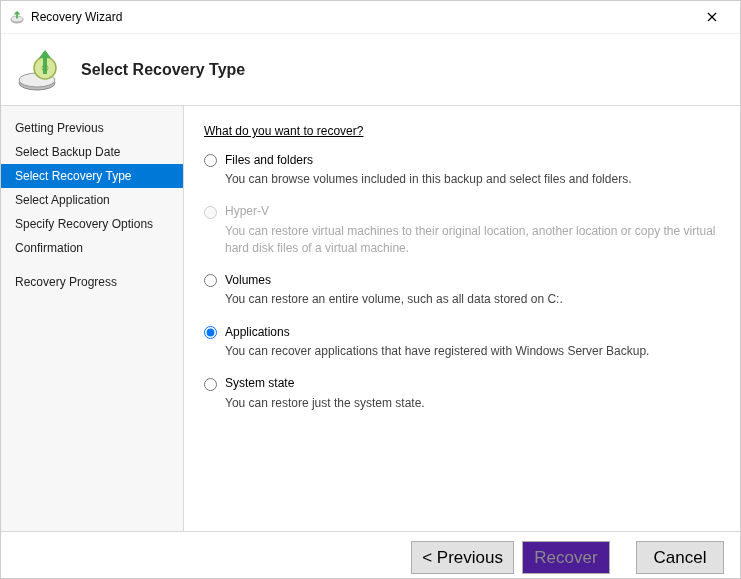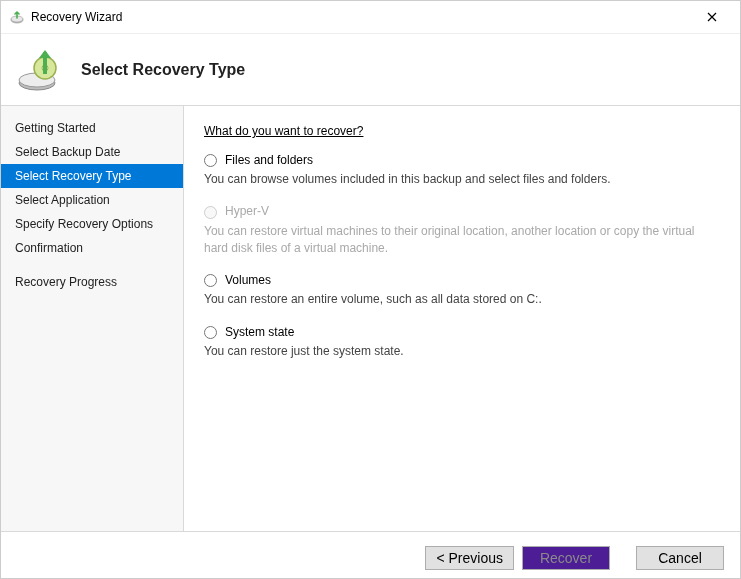--- a/index.html
+++ b/index.html
@@ -102,20 +102,21 @@
     cursor: pointer;
   }
   .option-row input[type=radio]:disabled { cursor: default; }
   .option-label {
     font-size: 12px;
     cursor: pointer;
   }
   .option-desc {
     font-size: 12px;
     color: #444;
+    margin-left: 21px;
     margin-bottom: 16px;
     line-height: 1.4;
   }
   .option.disabled .option-label,
   .option.disabled .option-desc {
     color: #a9a9a9;
     cursor: default;
   }
 
   .footer {
@@ -123,22 +124,22 @@
     border-top: 1px solid #d9d9d9;
     display: flex;
     align-items: center;
     justify-content: flex-end;
     padding-right: 16px;
     gap: 8px;
     background: #fff;
   }
   .footer button {
     min-width: 88px;
-    height: 24px;
-    font-size: 14px;
+    height: 33px;
+    font-size: 17px;
     font-family: inherit;
     background: #e1e1e1;
     border: 1px solid #adadad;
     cursor: pointer;
     padding: 0 10px;
   }
   .footer button.default {
     border: 2px solid #0078d7;
     background: #e1e1e1;
   }
@@ -178,21 +179,21 @@
       <circle cx="30" cy="22" r="3" fill="#fff" stroke="#9bb04f" stroke-width="1"></circle>
       <path d="M30 28 L30 6" stroke="#4caf50" stroke-width="4"></path>
       <path d="M30 4 L24 12 L36 12 Z" fill="#4caf50"></path>
     </svg>
   </div>
   <h1>Select Recovery Type</h1>
 </div>
 
 <div class="body">
   <div class="sidebar" id="sidebar">
-      <div class="step">Getting Started</div>
+      <div class="step">Getting Previous</div>
       <div class="step">Select Backup Date</div>
       <div class="step selected">Select Recovery Type</div>
       <div class="step">Select Application</div>
       <div class="step">Specify Recovery Options</div>
       <div class="step">Confirmation</div>
       <div class="gap"></div>
       <div class="step">Recovery Progress</div>
     </div>
 
   <div class="content">
@@ -214,20 +215,27 @@
         </div>
         <div class="option">
           <div class="option-row">
             <input type="radio" name="recovery-type" style="">
             <span class="option-label">Volumes</span>
           </div>
           <div class="option-desc">You can restore an entire volume, such as all data stored on C:.</div>
         </div>
         <div class="option">
           <div class="option-row">
+            <input type="radio" name="recovery-type" checked="" style="">
+            <span class="option-label">Applications</span>
+          </div>
+          <div class="option-desc">You can recover applications that have registered with Windows Server Backup.</div>
+        </div>
+        <div class="option">
+          <div class="option-row">
             <input type="radio" name="recovery-type" style="">
             <span class="option-label">System state</span>
           </div>
           <div class="option-desc">You can restore just the system state.</div>
         </div>
       </div>
   </div>
 </div>
 
 <div class="footer">

